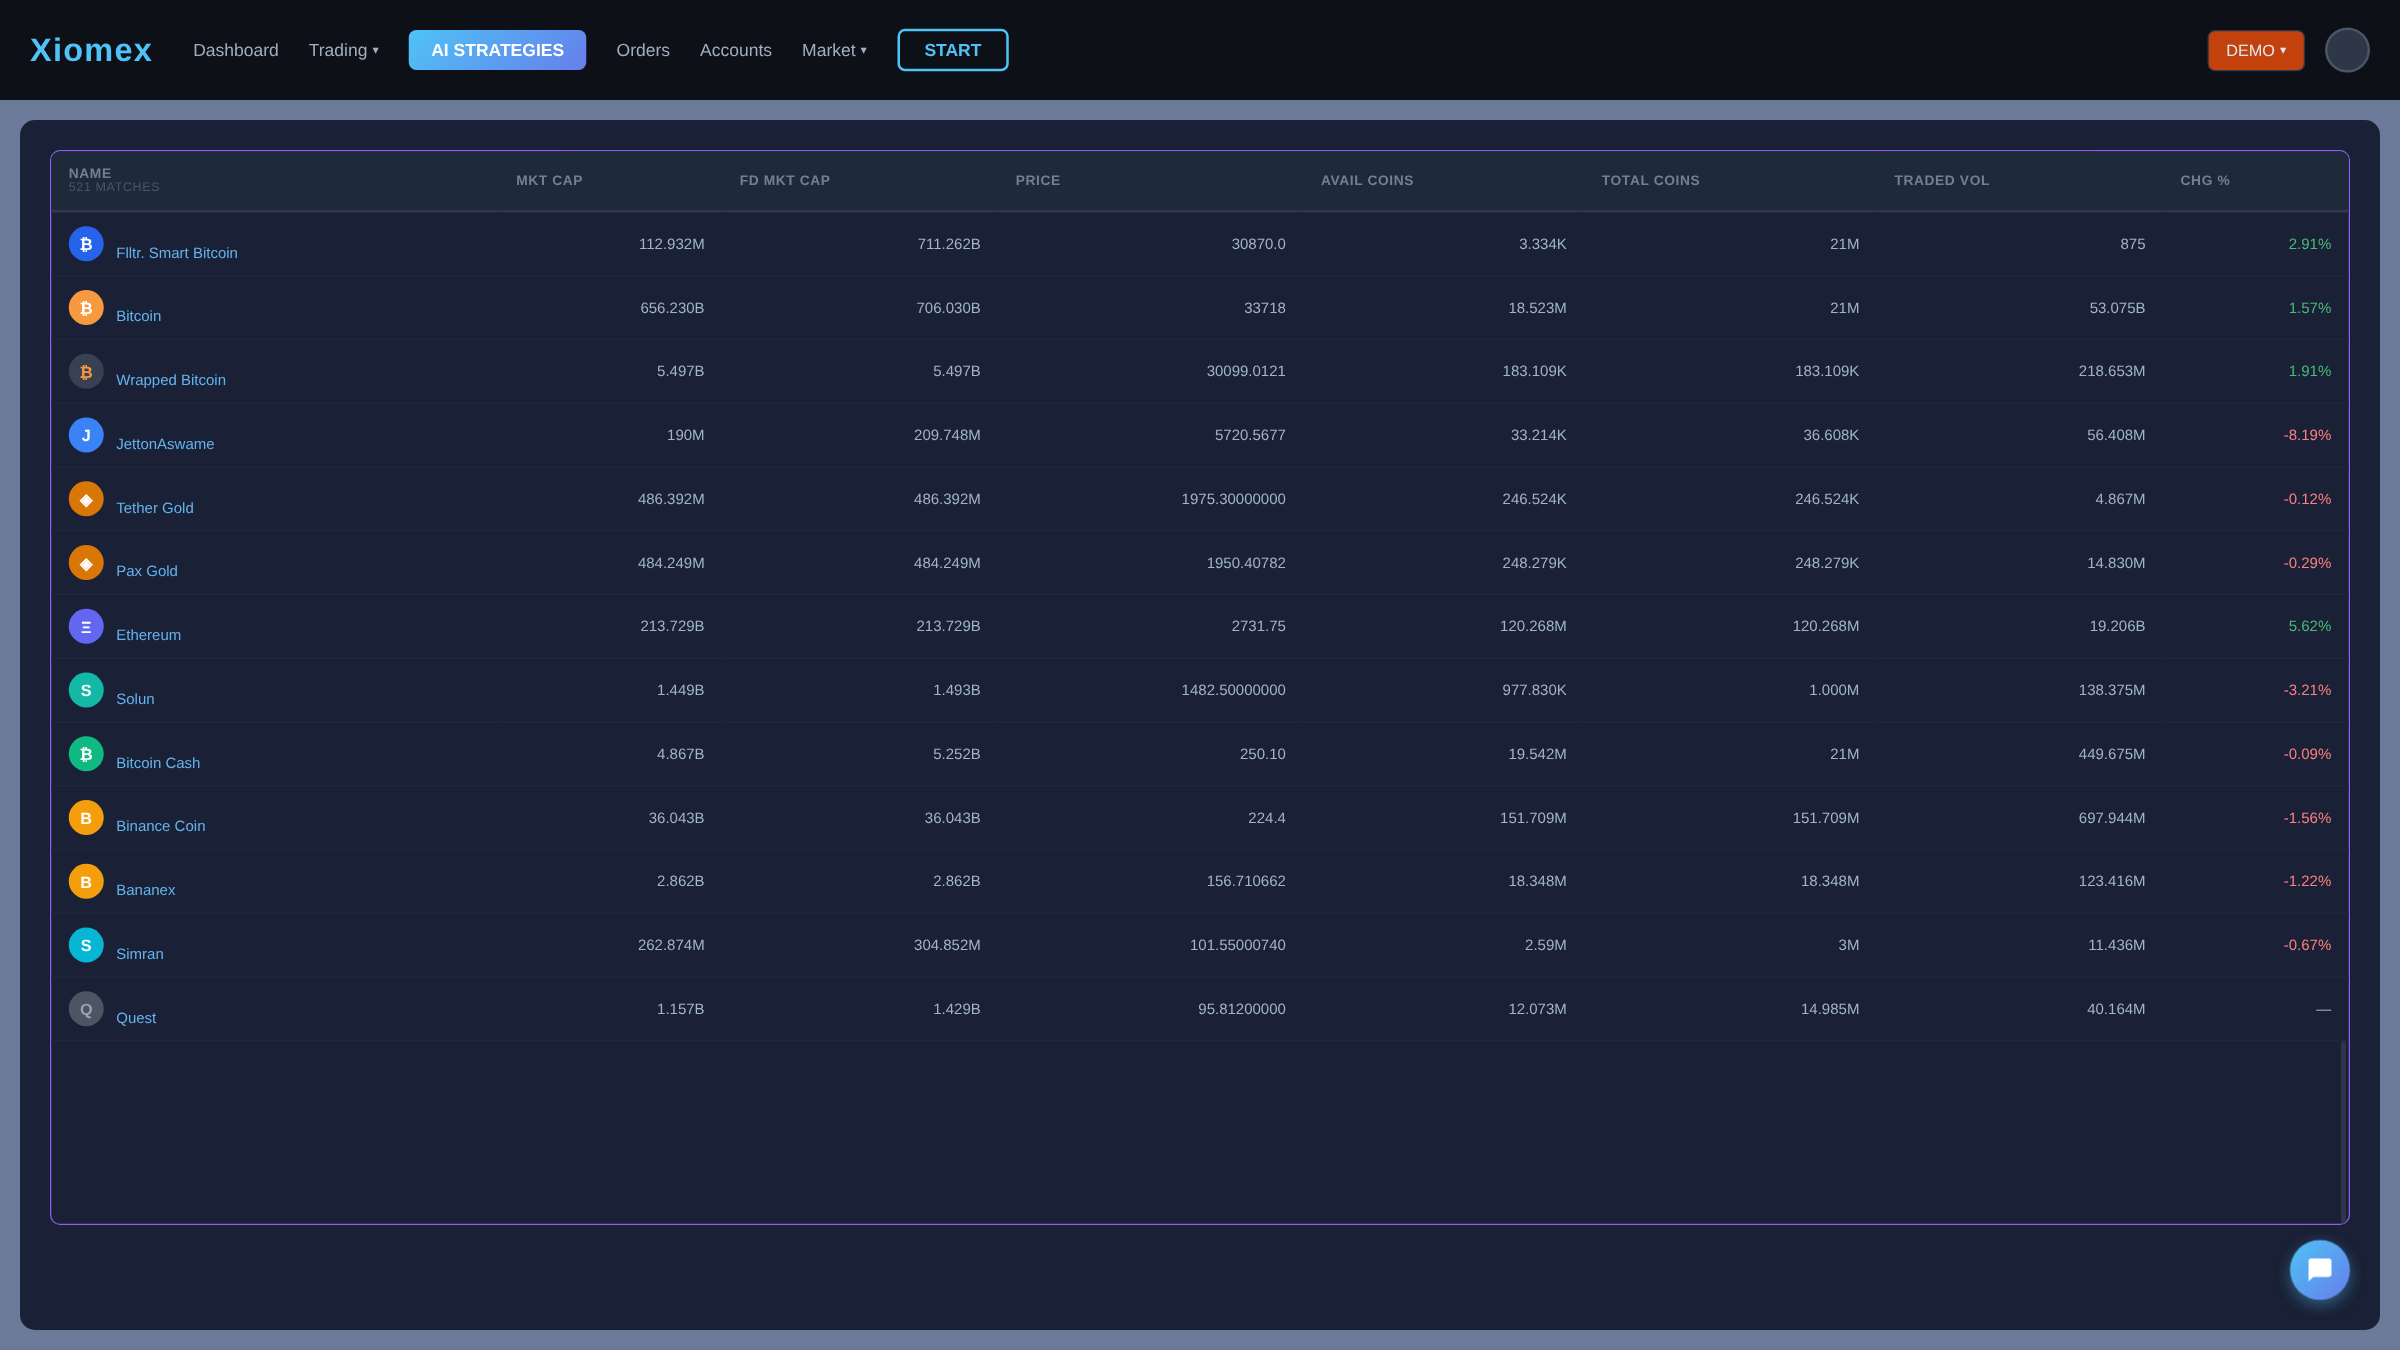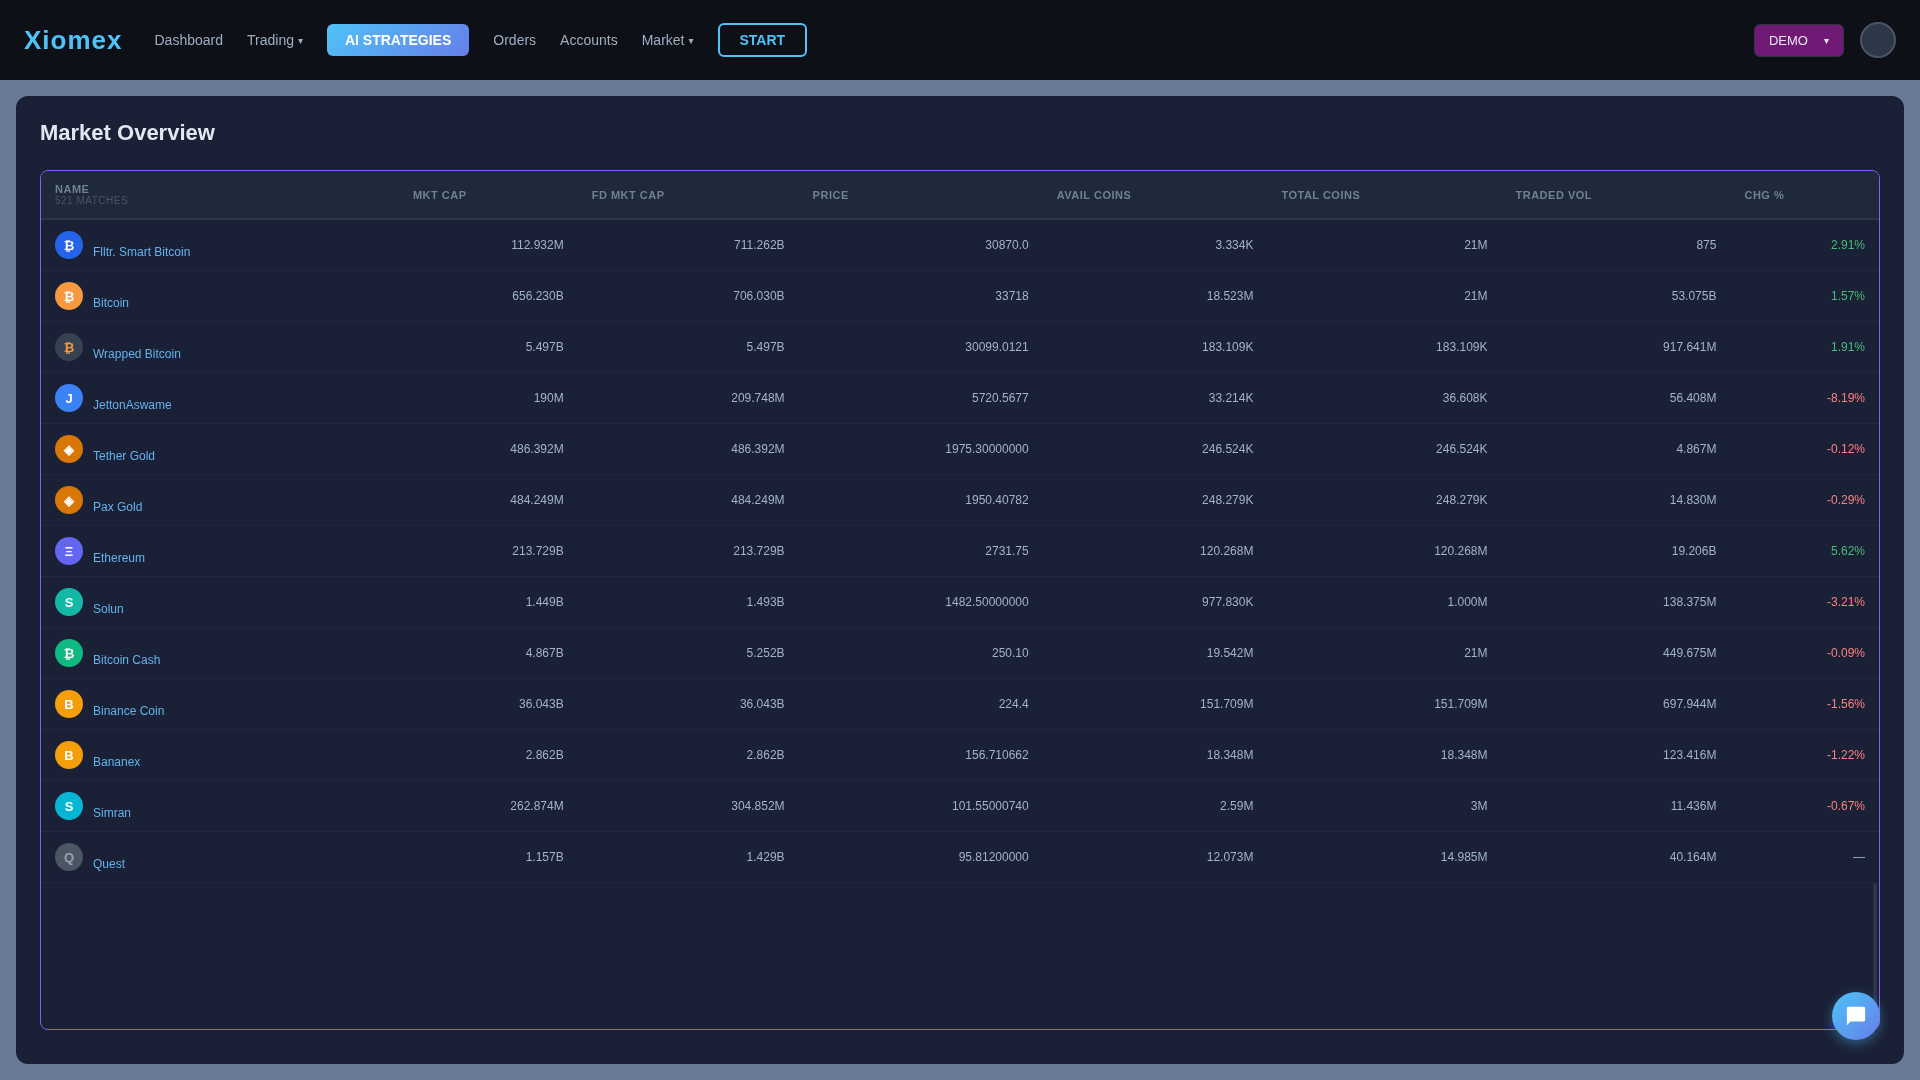--- a/index.html
+++ b/index.html
@@ -59,30 +59,30 @@
       font-weight: 700;
       cursor: pointer;
     }
     .nav-right {
       display: flex;
       align-items: center;
       gap: 16px;
       margin-left: auto;
     }
     .demo-btn {
-      background: #701a75;
+      background: #c2410c;
       border: 1px solid #2d3748;
       color: #e2e8f0;
       padding: 8px 14px;
       border-radius: 6px;
       font-size: 13px;
       cursor: pointer;
       display: flex;
       align-items: center;
-      gap: 16px;
+      gap: 4px;
     }
     .avatar {
       width: 36px;
       height: 36px;
       border-radius: 50%;
       background: #2d3748;
       border: 2px solid #4a5568;
     }
 
     
@@ -226,21 +226,20 @@
     <button class="demo-btn">
       <span>DEMO</span>
       <span class="chevron">▾</span>
     </button>
     <div class="avatar"></div>
   </div>
 </nav>
 
 <div class="main-wrapper">
   <div class="content-card">
-    <h1 class="page-title">Market Overview</h1>
 
     <div class="table-wrapper" style="position:relative;">
       <table>
         <thead>
           <tr>
             <th style="text-align:left;">
               <span>NAME</span>
               <span class="th-sub">521 MATCHES</span>
             </th>
             <th>MKT CAP</th>
@@ -288,21 +287,21 @@
         <div class="coin-cell">
           <div class="coin-icon" style="background:#374151; color:#f6993f;">₿</div>
           <span class="coin-name">Wrapped Bitcoin</span>
         </div>
       </td>
       <td>5.497B</td>
       <td>5.497B</td>
       <td>30099.0121</td>
       <td>183.109K</td>
       <td>183.109K</td>
-      <td>917.641M</td>
+      <td>218.653M</td>
       <td class="change-pos">1.91%</td>
     </tr>
             <tr>
       <td>
         <div class="coin-cell">
           <div class="coin-icon" style="background:#3b82f6; color:#fff;">J</div>
           <span class="coin-name">JettonAswame</span>
         </div>
       </td>
       <td>190M</td>

